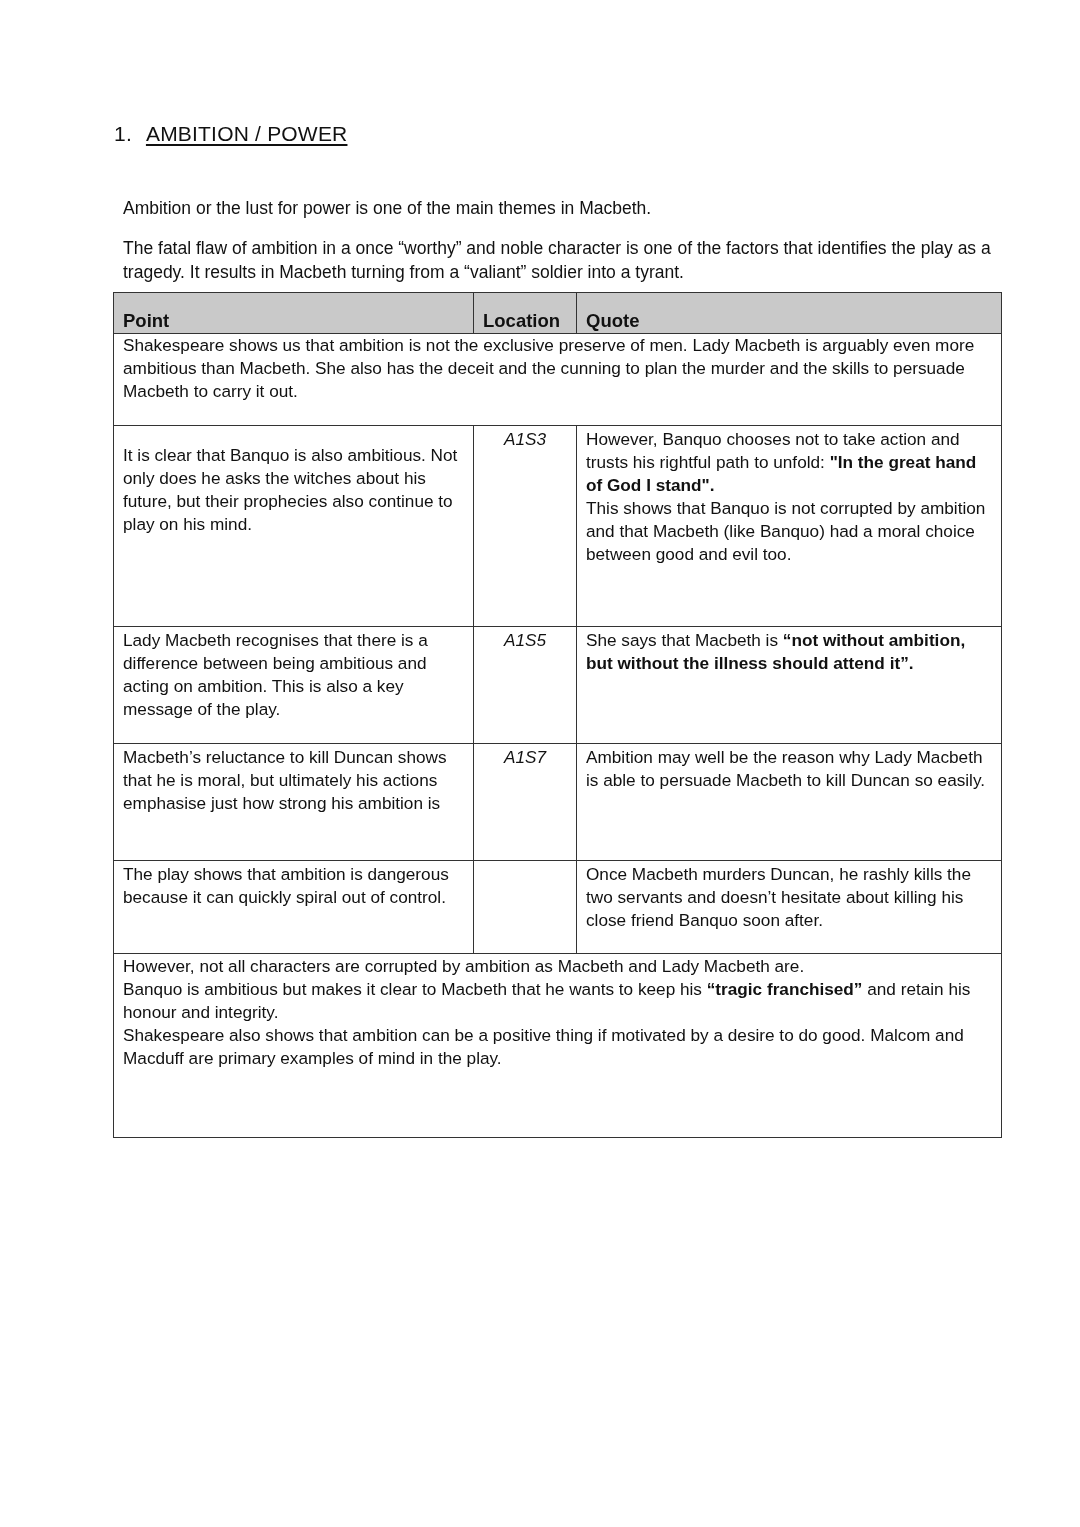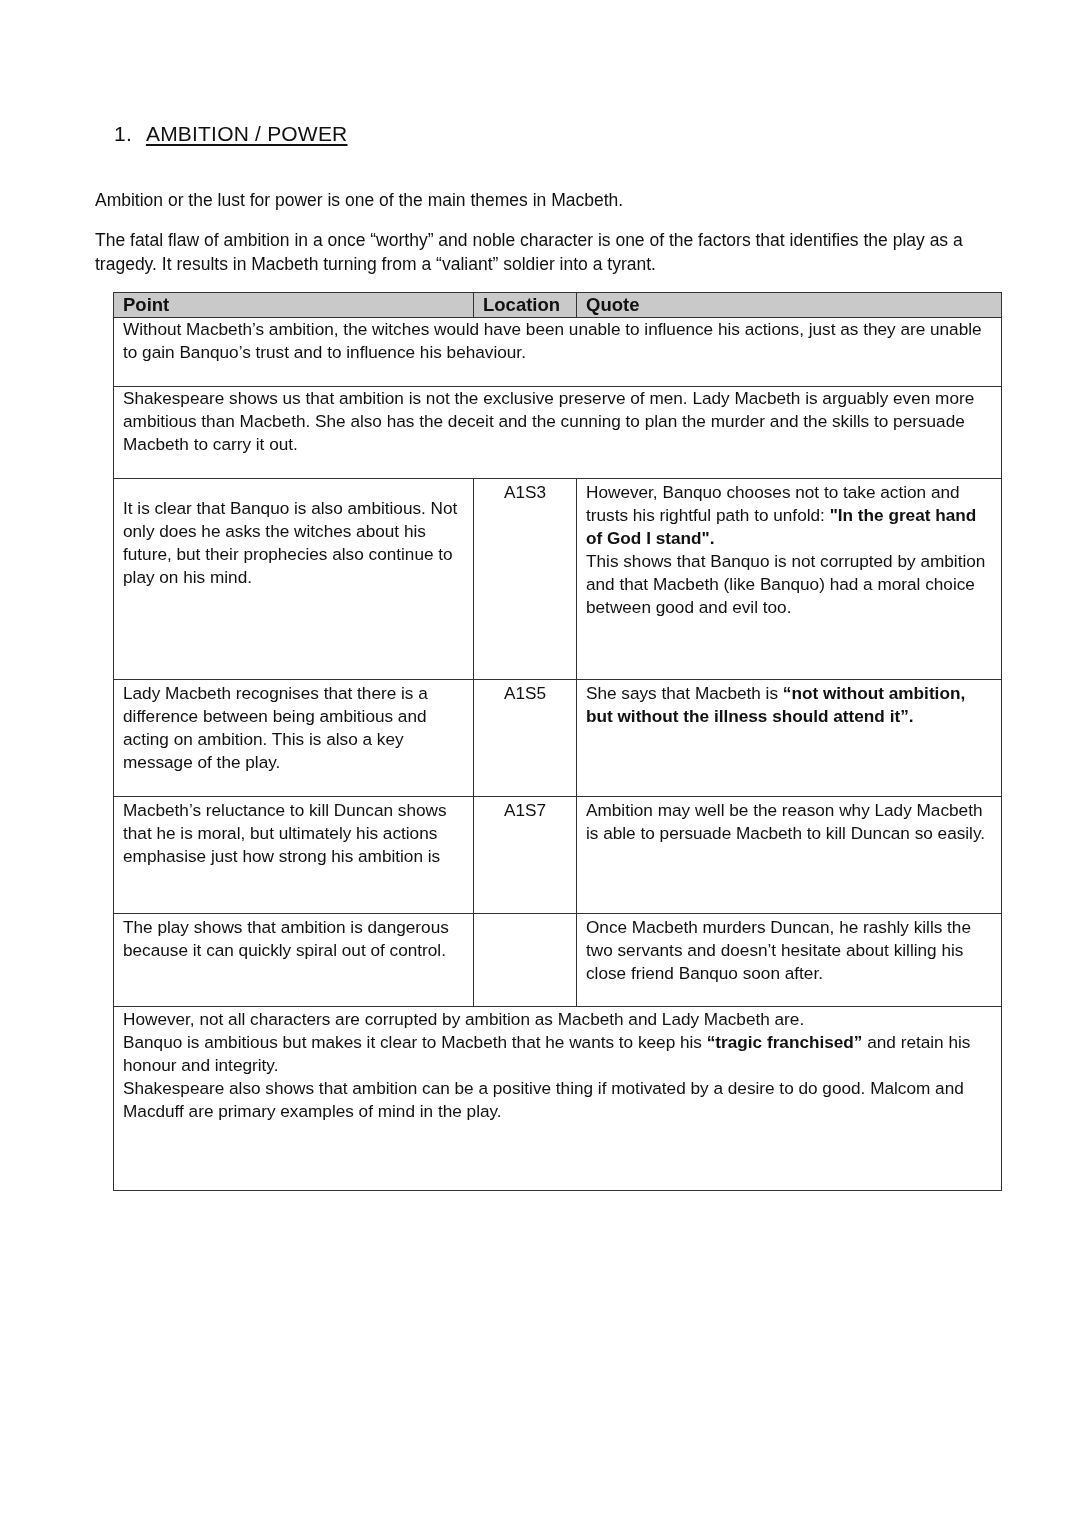--- a/index.html
+++ b/index.html
@@ -8,43 +8,43 @@
     font-family: "Liberation Sans", "DejaVu Sans", sans-serif;
     color: #111111;
   }
   .heading {
     position: absolute; left: 114px; top: 122px;
     font-size: 21px; font-weight: normal; letter-spacing: 0.2px;
   }
   .heading .num { margin-right: 14px; }
   .heading .title { text-decoration: underline; text-underline-offset: 3px; }
   .intro {
-    position: absolute; left: 95px; width: 880px;
-    font-size: 17.5px; line-height: 24px;
+    position: absolute; left: 123px; width: 880px;
+    font-size: 17.5px; line-height: 24px; margin-top: 8px;
   }
   #intro1 { top: 188px; }
   #intro2 { top: 228px; }
 
   table.points {
     position: absolute; left: 113px; top: 292px; width: 888px;
     border-collapse: collapse; table-layout: fixed;
     font-size: 17.2px; line-height: 23px;
   }
   table.points col.c1 { width: 360px; }
   table.points col.c2 { width: 103px; }
   table.points col.c3 { width: 425px; }
   table.points th, table.points td {
     border: 1.5px solid #333333; vertical-align: top;
     padding: 0 9px; text-align: left;
   }
   table.points th {
     background: #c9c9c9; font-weight: bold; font-size: 18.5px;
-    height: 24px; line-height: 23px; padding-top: 0; padding-bottom: 0;
+    height: 24px; line-height: 23px; padding-top: 16px; padding-bottom: 0;
   }
-  table.points td.loc { text-align: center; }
+  table.points td.loc { text-align: center; font-style: italic; }
   td.full { padding-bottom: 22px !important; }
   .p-gap { }
   b { font-weight: bold; }
 </style>
 </head>
 <body>
 
 <div class="heading">
   <span class="num">1.</span><span class="title">AMBITION / POWER</span>
 </div>
@@ -59,23 +59,20 @@
       <col class="c3">
     </colgroup>
   <thead>
     <tr>
       <th>Point</th>
       <th>Location</th>
       <th>Quote</th>
     </tr>
   </thead>
   <tbody>
-    <tr>
-      <td colspan="3" class="full" style="height:45px">Without Macbeth’s ambition, the witches would have been unable to influence his actions, just as they are unable to gain Banquo’s trust and to influence his behaviour.</td>
-    </tr>
     <tr>
       <td colspan="3" class="full" style="height:68px">Shakespeare shows us that ambition is not the exclusive preserve of men.  Lady Macbeth is arguably even more ambitious than Macbeth.  She also has the deceit and the cunning to plan the murder and the skills to persuade Macbeth to carry it out.</td>
     </tr>
 
     <tr>
       <td style="height:182px; padding-top:18px">It is clear that Banquo is also ambitious. Not only does he asks the witches about his future, but their prophecies also continue to play on his mind.</td>
       <td class="loc" style="padding-top:2px">A1S3</td>
       <td style="padding-top:2px">
         <span>However, Banquo chooses not to take action and trusts his rightful path to unfold: </span><b>"In the great hand of God I stand".</b>
         <div class="p-gap">This shows that Banquo is not corrupted by ambition and that Macbeth (like Banquo) had a moral choice between good and evil too.</div>

